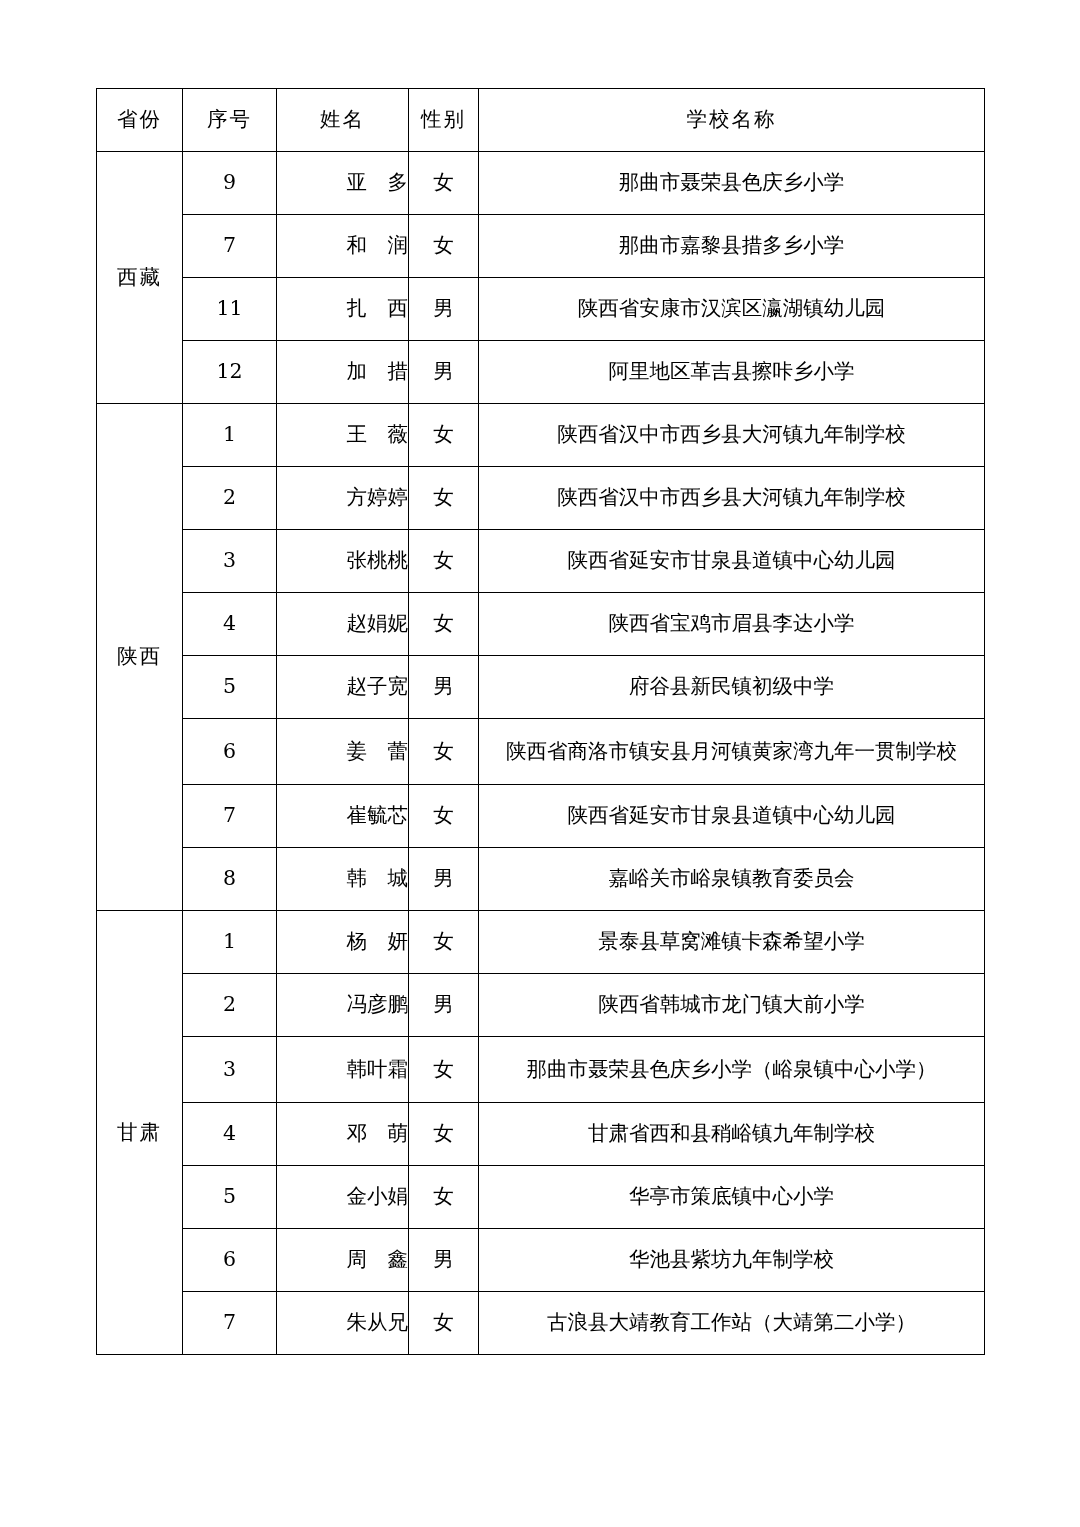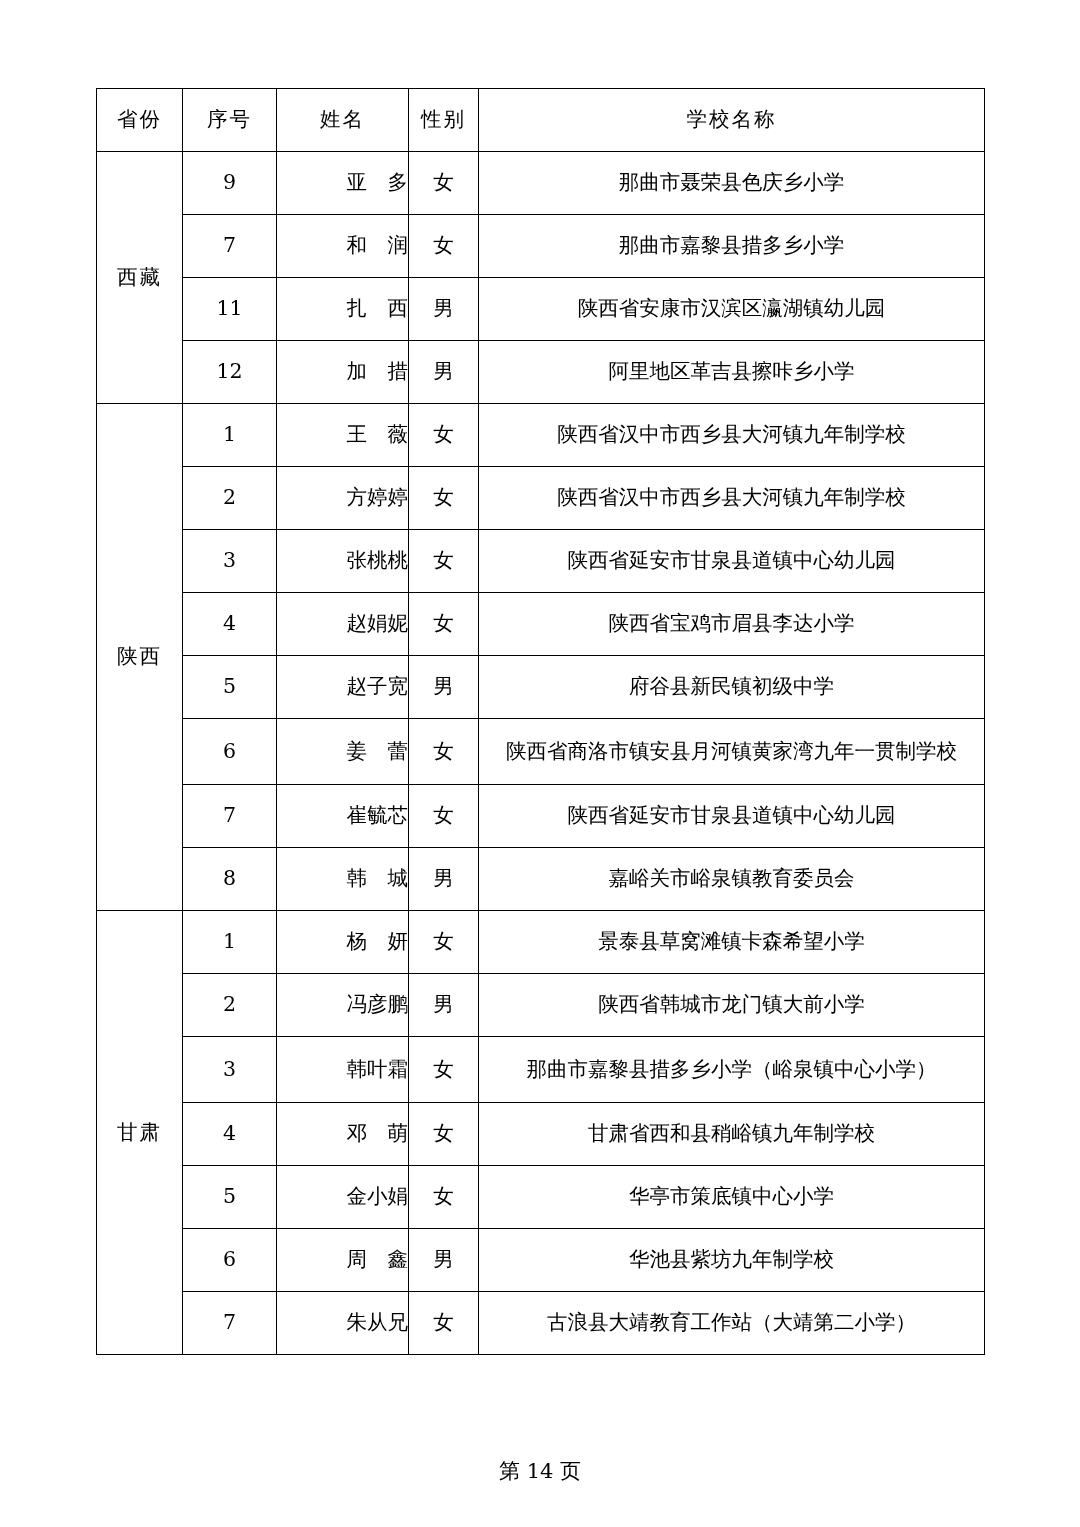--- a/index.html
+++ b/index.html
@@ -193,21 +193,21 @@
       <tr>
         <td class="idx-cell">2</td>
         <td class="name-cell">冯彦鹏</td>
         <td class="sex-cell">男</td>
         <td class="school-cell">陕西省韩城市龙门镇大前小学</td>
       </tr>
       <tr class="tall">
         <td class="idx-cell">3</td>
         <td class="name-cell">韩叶霜</td>
         <td class="sex-cell">女</td>
-        <td class="school-cell">那曲市嘉黎县措多乡小学（峪泉镇中心小学）</td>
+        <td class="school-cell">那曲市聂荣县色庆乡小学（峪泉镇中心小学）</td>
       </tr>
       <tr>
         <td class="idx-cell">4</td>
         <td class="name-cell">邓　萌</td>
         <td class="sex-cell">女</td>
         <td class="school-cell">甘肃省西和县稍峪镇九年制学校</td>
       </tr>
       <tr>
         <td class="idx-cell">5</td>
         <td class="name-cell">金小娟</td>
@@ -222,14 +222,13 @@
       </tr>
       <tr>
         <td class="idx-cell">7</td>
         <td class="name-cell">朱从兄</td>
         <td class="sex-cell">女</td>
         <td class="school-cell">古浪县大靖教育工作站（大靖第二小学）</td>
       </tr>
     </tbody>
   </table>
 
-  <div class="footer">第 14 页</div>
 </div>
 
 </body></html>

